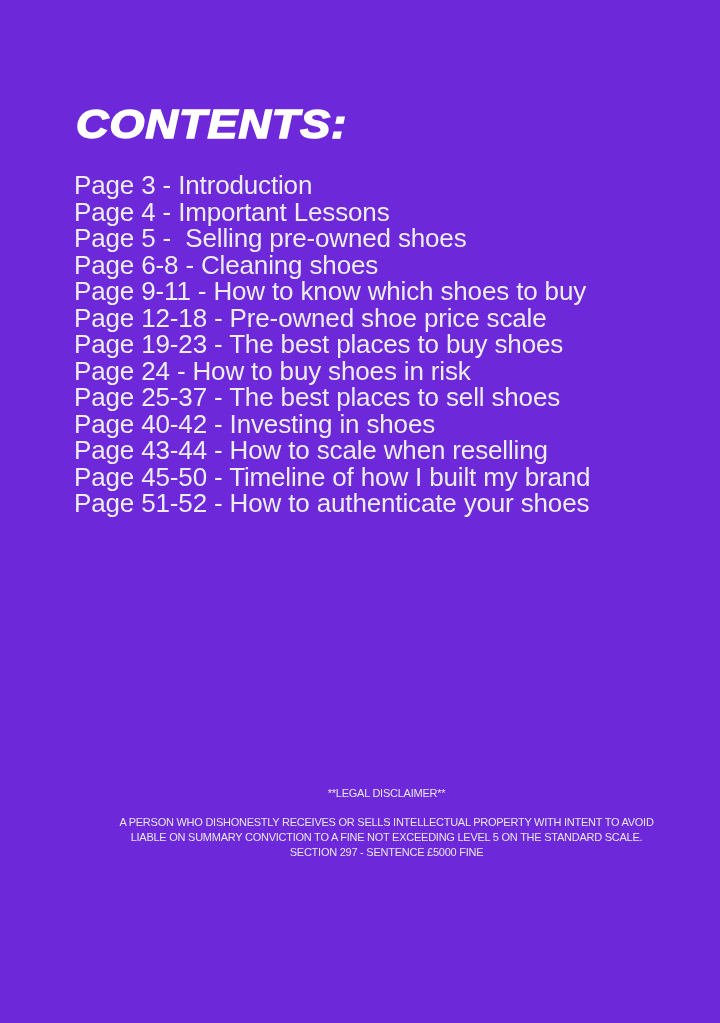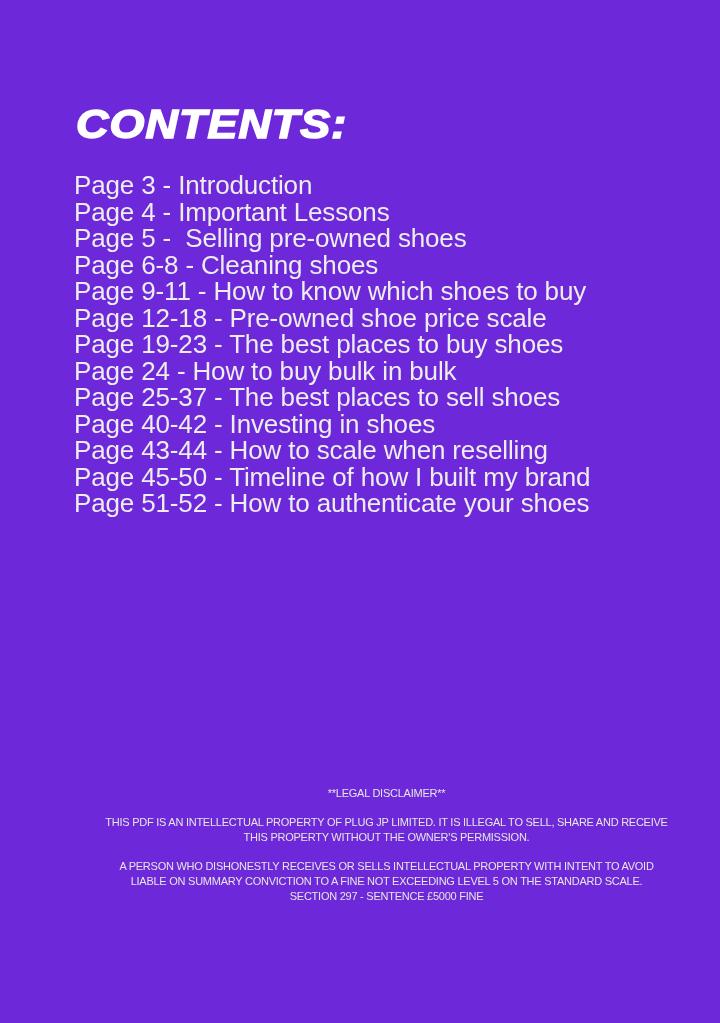--- a/index.html
+++ b/index.html
@@ -81,34 +81,30 @@
   <h1 class="title">CONTENTS:</h1>
 
   <ul class="toc">
     <li class="toc-item"><span>Page 3</span><span> - </span><span>Introduction</span></li>
     <li class="toc-item"><span>Page 4</span><span> - </span><span>Important Lessons</span></li>
     <li class="toc-item"><span>Page 5</span><span> -  </span><span>Selling pre-owned shoes</span></li>
     <li class="toc-item"><span>Page 6-8</span><span> - </span><span>Cleaning shoes</span></li>
     <li class="toc-item"><span>Page 9-11</span><span> - </span><span>How to know which shoes to buy</span></li>
     <li class="toc-item"><span>Page 12-18</span><span> - </span><span>Pre-owned shoe price scale</span></li>
     <li class="toc-item"><span>Page 19-23</span><span> - </span><span>The best places to buy shoes</span></li>
-    <li class="toc-item"><span>Page 24</span><span> - </span><span>How to buy bulk in bulk</span></li>
+    <li class="toc-item"><span>Page 24</span><span> - </span><span>How to buy shoes in risk</span></li>
     <li class="toc-item"><span>Page 25-37</span><span> - </span><span>The best places to sell shoes</span></li>
     <li class="toc-item"><span>Page 40-42</span><span> - </span><span>Investing in shoes</span></li>
     <li class="toc-item"><span>Page 43-44</span><span> - </span><span>How to scale when reselling</span></li>
     <li class="toc-item"><span>Page 45-50</span><span> - </span><span>Timeline of how I built my brand</span></li>
     <li class="toc-item"><span>Page 51-52</span><span> - </span><span>How to authenticate your shoes</span></li>
   </ul>
 
   <div class="legal">
     <p>**LEGAL DISCLAIMER**</p>
     <p>
-      <span class="line">THIS PDF IS AN INTELLECTUAL PROPERTY OF PLUG JP LIMITED. IT IS ILLEGAL TO SELL, SHARE AND RECEIVE</span>
-      <span class="line">THIS PROPERTY WITHOUT THE OWNER'S PERMISSION.</span>
-    </p>
-    <p>
       <span class="line">A PERSON WHO DISHONESTLY RECEIVES OR SELLS INTELLECTUAL PROPERTY WITH INTENT TO AVOID</span>
       <span class="line">LIABLE ON SUMMARY CONVICTION TO A FINE NOT EXCEEDING LEVEL 5 ON THE STANDARD SCALE.</span>
       <span class="line">SECTION 297 - SENTENCE £5000 FINE</span>
     </p>
   </div>
 
 </div>
 
 </body></html>

